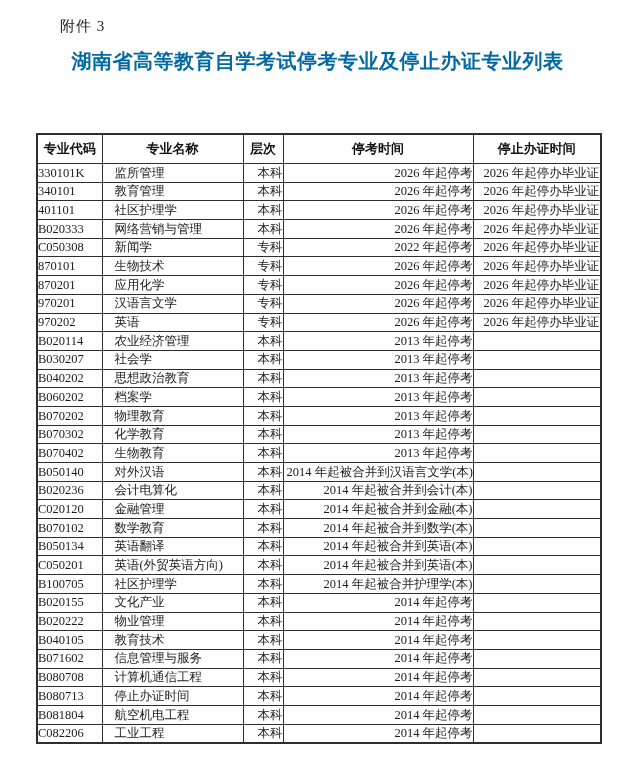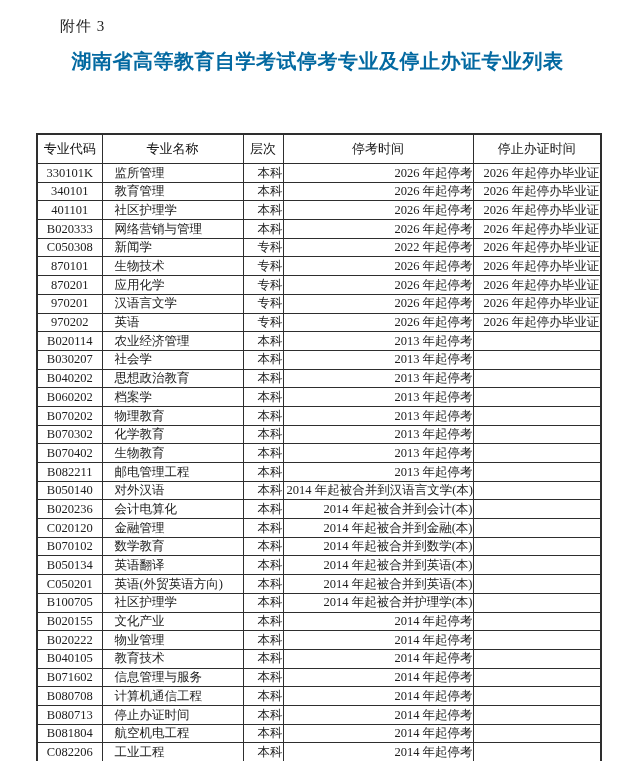--- a/index.html
+++ b/index.html
@@ -46,40 +46,40 @@
   table.majors th,
   table.majors td {
     border: 1px solid #2e2e2e;
     padding: 0;
     overflow: hidden;
     white-space: nowrap;
   }
   table.majors thead th {
     height: 28px;
     font-size: 13px;
-    font-weight: normal;
+    font-weight: bold;
     text-align: center;
     vertical-align: middle;
     color: #111;
   }
   table.majors tbody td {
     height: 17.7px;
     font-size: 12.5px;
     line-height: 1;
     vertical-align: middle;
     color: #1c1c1c;
   }
   
   col.c0 { width: 65px; }
   col.c1 { width: 141px; }
   col.c2 { width: 40px; }
   col.c3 { width: 190px; }
   col.c4 { width: 128px; }
 
-  table.majors tbody td.c0 { text-align: center; }
+  table.majors tbody td.c0 { }
   table.majors tbody td.c1 { text-align: left; padding-left: 12px; }
   table.majors tbody td.c2 { text-align: right; }
   table.majors tbody td.c3 { text-align: right; padding-left: 3px; }
   table.majors tbody td.c4 { text-align: left; padding-left: 10px; }
 </style>
 </head>
 <body>
 
 <div class="attachment-label">附件 3</div>
 
@@ -209,27 +209,20 @@
         <td class="c4"></td>
       </tr>
       <tr>
         <td class="c0">B070402</td>
         <td class="c1">生物教育</td>
         <td class="c2">本科</td>
         <td class="c3">2013 年起停考</td>
         <td class="c4"></td>
       </tr>
       <tr>
-        <td class="c0">B082211</td>
-        <td class="c1">邮电管理工程</td>
-        <td class="c2">本科</td>
-        <td class="c3">2013 年起停考</td>
-        <td class="c4"></td>
-      </tr>
-      <tr>
         <td class="c0">B050140</td>
         <td class="c1">对外汉语</td>
         <td class="c2">本科</td>
         <td class="c3">2014 年起被合并到汉语言文学(本)</td>
         <td class="c4"></td>
       </tr>
       <tr>
         <td class="c0">B020236</td>
         <td class="c1">会计电算化</td>
         <td class="c2">本科</td>

